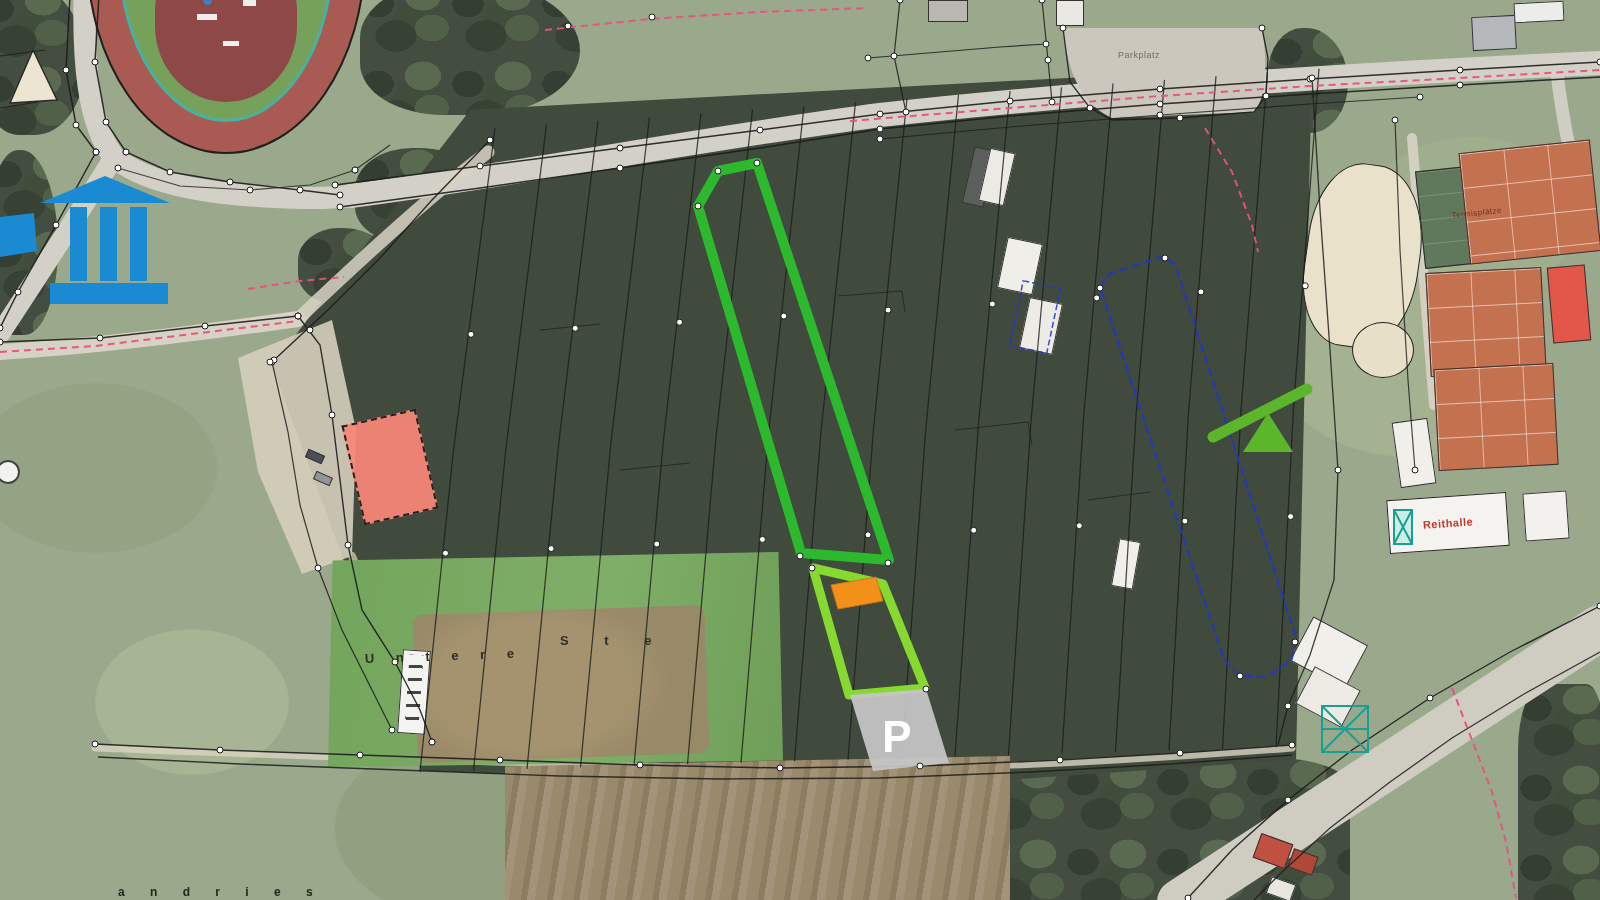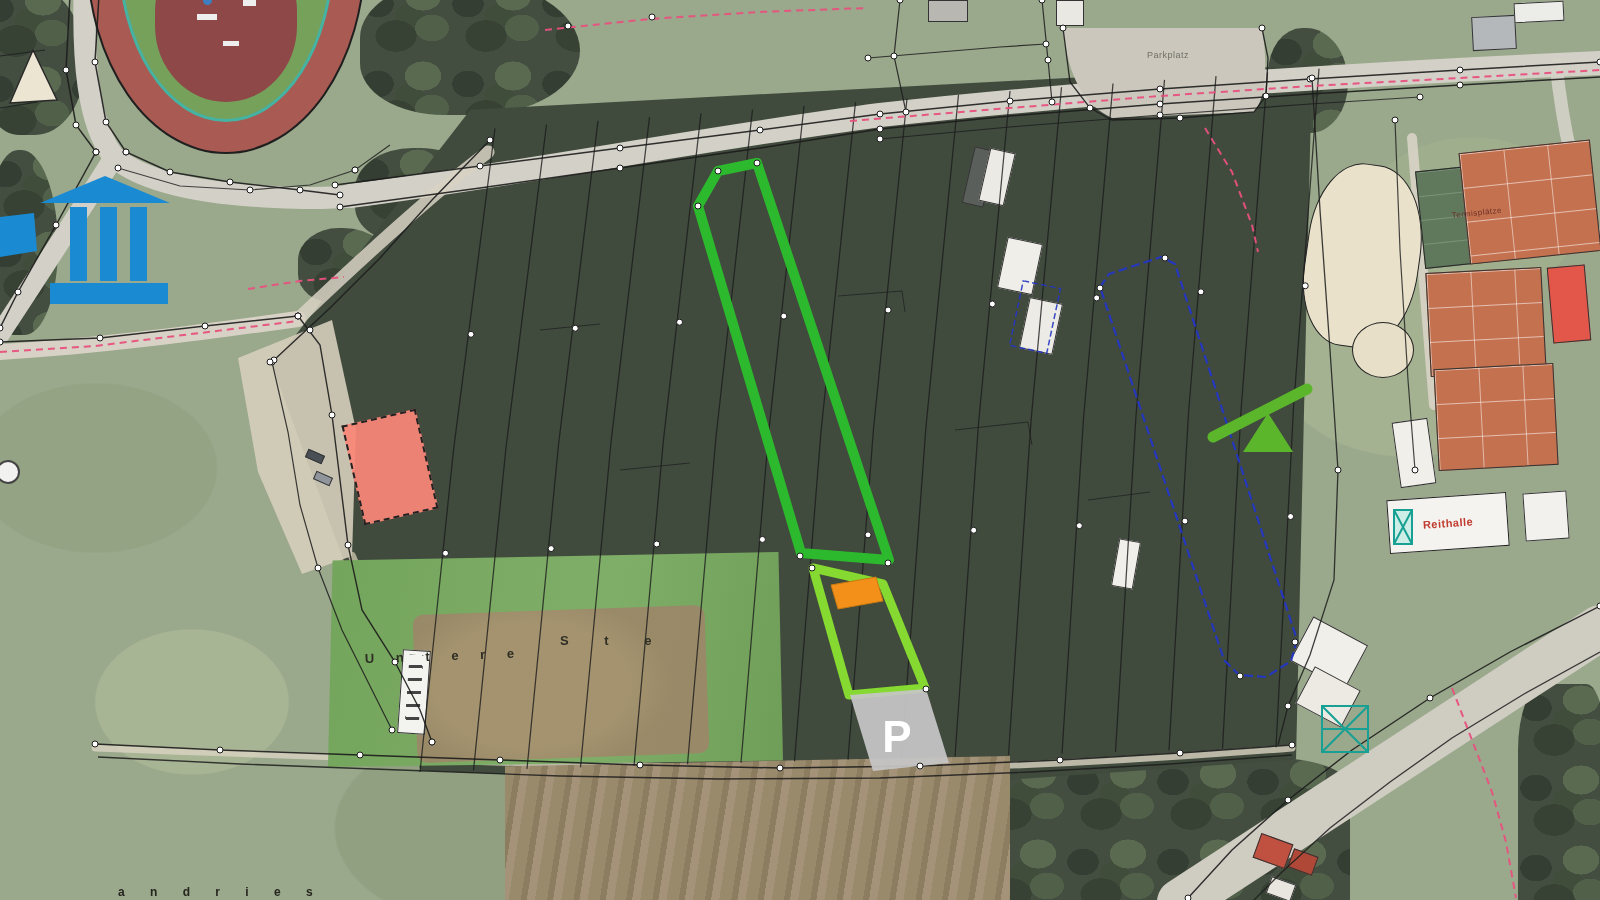--- a/index.html
+++ b/index.html
@@ -67,21 +67,21 @@
     background:#60795c;border:1px solid #2a2a2a;transform:rotate(-6deg);
     background-image:linear-gradient(#7b927a 1px,transparent 1px);background-size:100% 24px;}
   .clay{position:absolute;background:#c4714f;border:1px solid #333;
     background-image:linear-gradient(rgba(255,255,255,.55) 1px,transparent 1px),
                      linear-gradient(90deg,rgba(255,255,255,.5) 1px,transparent 1px);
     background-size:100% 34px,44px 100%;}
   .hall{position:absolute;left:1388px;top:496px;width:120px;height:54px;background:#f4f3ef;
     border:1.5px solid #222;transform:rotate(-4deg);display:flex;align-items:center;justify-content:center;}
   .hall span{font-size:11px;font-weight:bold;letter-spacing:.5px;}
   .bld{position:absolute;border:1px solid #333;}
-  .label-park{position:absolute;left:1118px;top:50px;width:100px;text-align:center;
+  .label-park{position:absolute;left:1118px;top:50px;width:100px;
     font-size:9px;color:#6f6f68;letter-spacing:.5px;}
   svg{position:absolute;left:0;top:0;}
   .salmon{position:absolute;left:352px;top:416px;width:76px;height:102px;
     background:rgba(250,134,121,.93);border:2px dashed #222;transform:rotate(-13deg);}
   .caravan-stripes{position:absolute;inset:4px 6px;background:
     repeating-linear-gradient(#f3f3ef 0 10px,#444 10px 13px);}
 </style>
 </head>
 <body>
 

